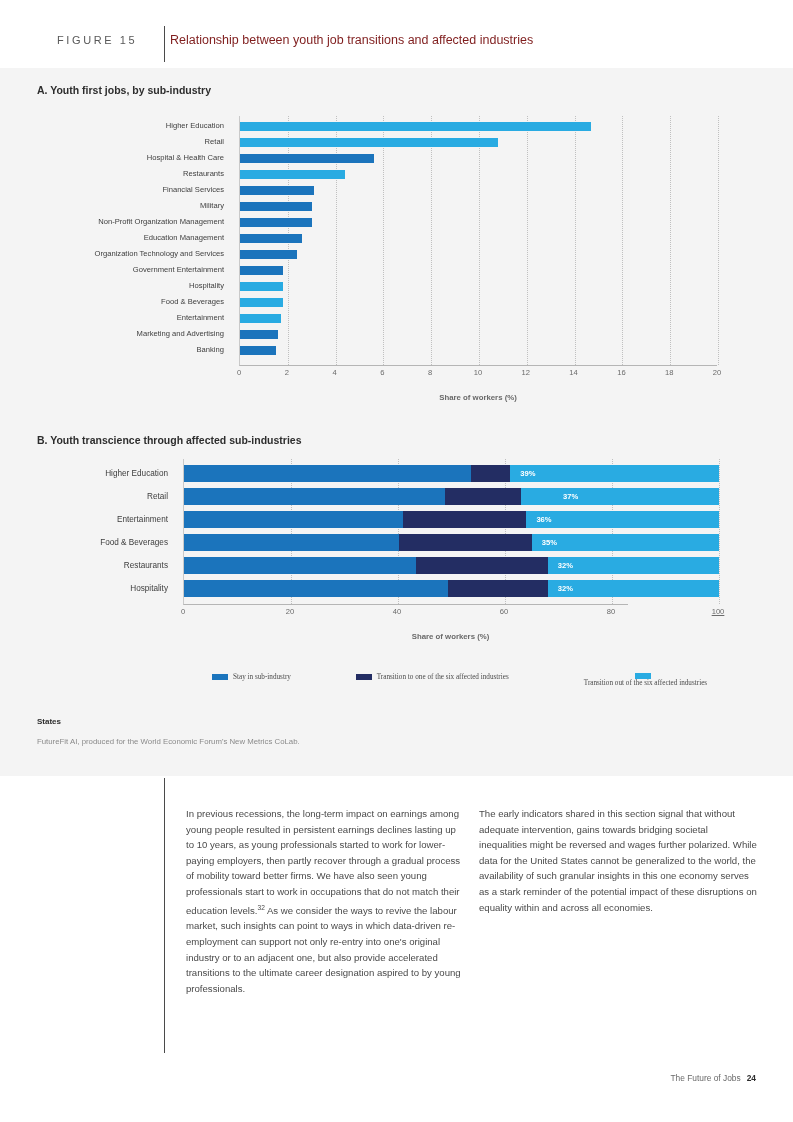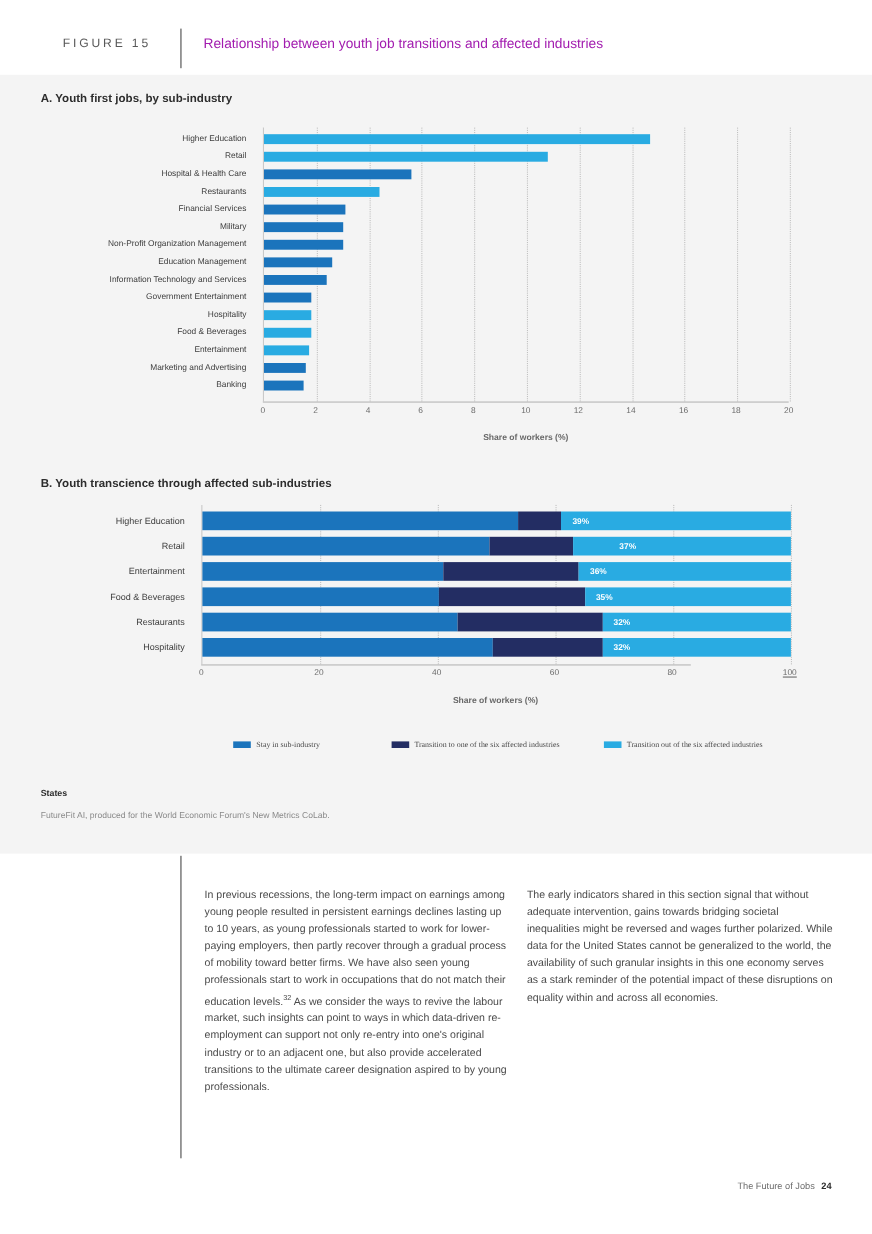--- a/index.html
+++ b/index.html
@@ -21,22 +21,22 @@
   .fig-label {
     position: absolute; left: 57px; top: 34px;
     font-size: 11px; letter-spacing: 2.6px; color: #585858;
     font-weight: 400;
   }
   .fig-divider {
     position: absolute; left: 164px; top: 26px;
     width: 1px; height: 36px; background: #4a4a4a;
   }
   .fig-title {
-    position: absolute; left: 185px; top: 33px;
-    font-size: 12.5px; color: #a21caf; font-weight: 400;
+    position: absolute; left: 170px; top: 33px;
+    font-size: 12.5px; color: #7f1d1d; font-weight: 400;
   }
 
   
   .panel {
     position: absolute; left: 0; top: 68px; width: 793px; height: 708px;
     background: #f4f4f4;
   }
 
   .chart-title {
     position: absolute; font-size: 10.5px; font-weight: bold; color: #2d2d2d;
@@ -117,21 +117,21 @@
   #chartB-axis-title { left: 183px; top: 177px; width: 535px; }
 
   
   .legend {
     position: absolute; left: 212px; top: 673px; width: 530px; height: 16px;
     display: flex; align-items: flex-start; font-family: Liberation Serif, serif;
   }
   .legend-item { display: flex; align-items: center; }
   .legend-item.li0 { width: 160px; }
   .legend-item.li1 { width: 215px; }
-  .legend-item.li2 { width: 215px; }
+  .legend-item.li2 { width: 215px; flex-direction: column; }
   .legend-swatch { width: 16px; height: 6px; margin-right: 5px; flex: none; }
   .legend-text { font-size: 7.2px; color: #4a4a4a; white-space: nowrap; }
 
   
   .source-label {
     position: absolute; left: 37px; top: 717px;
     font-size: 8px; font-weight: bold; color: #2d2d2d;
   }
   .source-text {
     position: absolute; left: 37px; top: 735px; width: 300px;
@@ -173,21 +173,21 @@
 <div class="chartA-wrap">
   <div class="ylabelsA" id="ylabelsA">
       <div class="ylabA">Higher Education</div>
       <div class="ylabA">Retail</div>
       <div class="ylabA">Hospital &amp; Health Care</div>
       <div class="ylabA">Restaurants</div>
       <div class="ylabA">Financial Services</div>
       <div class="ylabA">Military</div>
       <div class="ylabA">Non-Profit Organization Management</div>
       <div class="ylabA">Education Management</div>
-      <div class="ylabA">Information Technology and Services</div>
+      <div class="ylabA">Organization Technology and Services</div>
       <div class="ylabA">Government Entertainment</div>
       <div class="ylabA">Hospitality</div>
       <div class="ylabA">Food &amp; Beverages</div>
       <div class="ylabA">Entertainment</div>
       <div class="ylabA">Marketing and Advertising</div>
       <div class="ylabA">Banking</div>
     </div>
   <div class="chartA-plot">
     <div class="chartA-grid" id="chartA-grid">
         <div class="gl top"></div>

